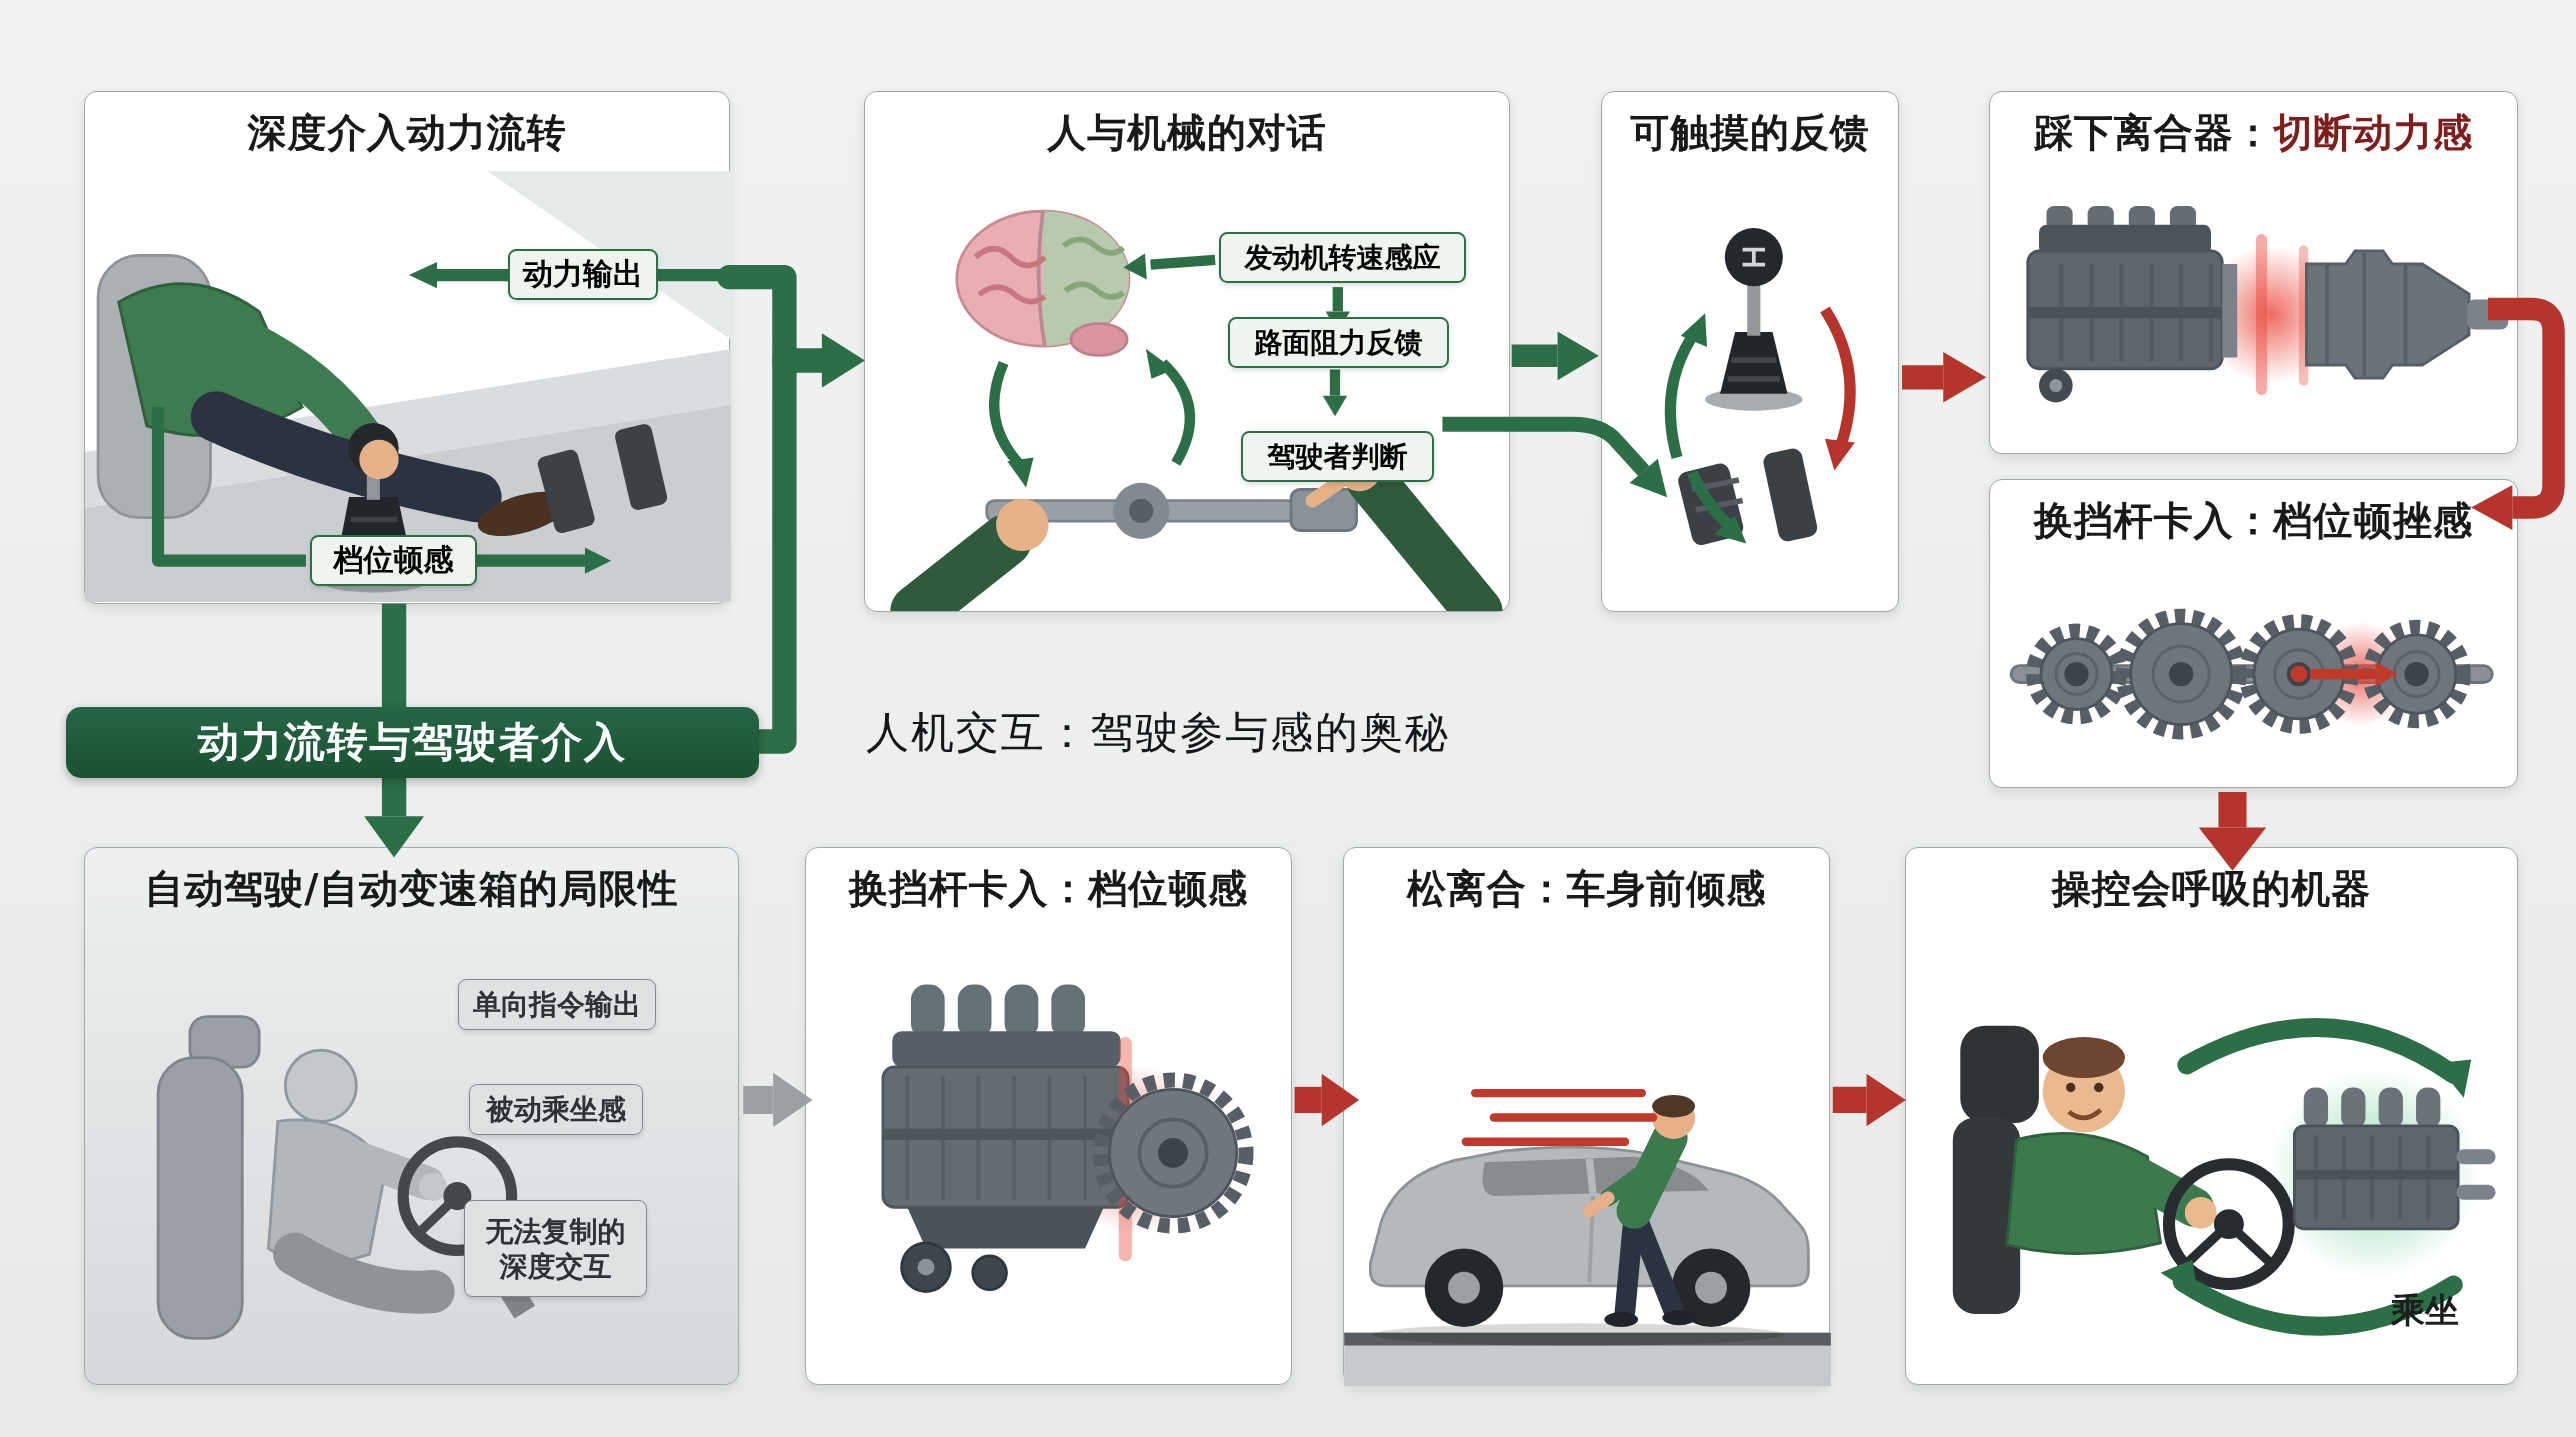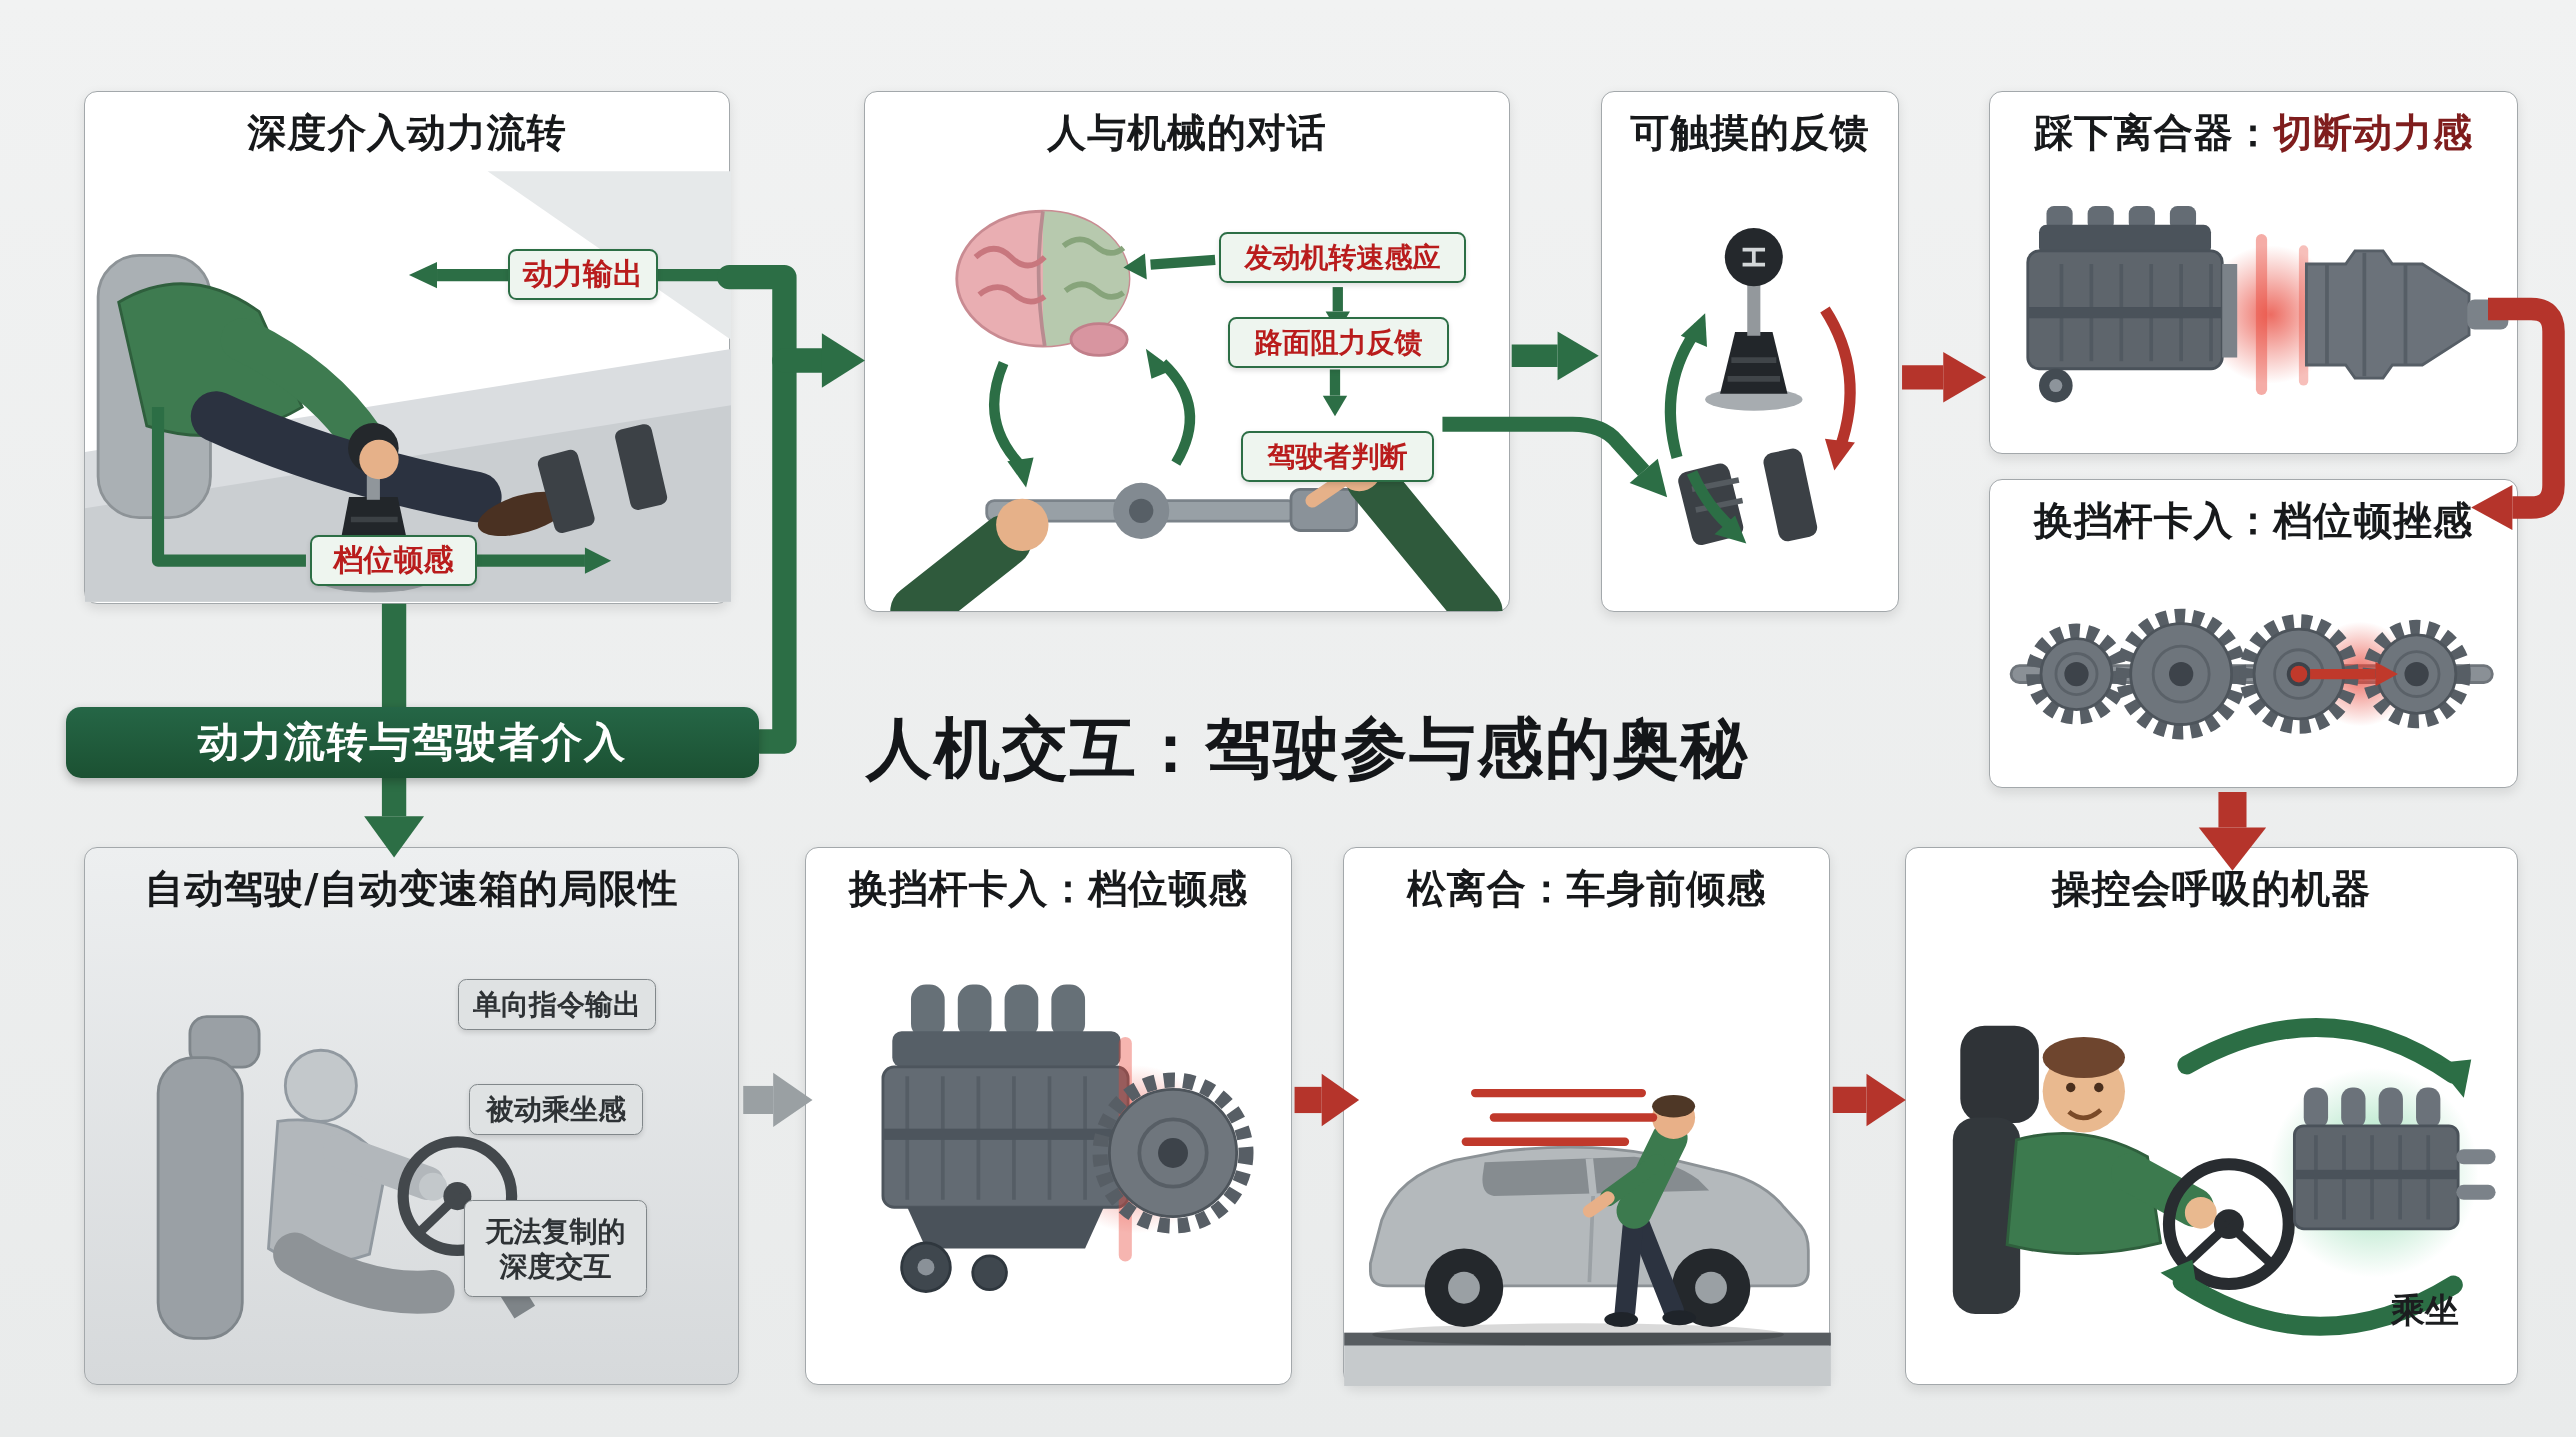--- a/index.html
+++ b/index.html
@@ -21,21 +21,21 @@
   }
   .panel-gray { background:linear-gradient(180deg,#edeff0 0%, #d6d9db 100%); }
   .panel-title {
     position:relative; text-align:center; font-weight:bold; color:#17191b;
     padding:19px 11.2px 0 11.2px; font-size:39px; line-height:1.15; letter-spacing:0.9px;
     z-index:2;
   }
   .hl-red { color:#7f1d1d; }
   .illus { position:absolute; left:0; z-index:1; }
   .label-green {
-    position:absolute; background:#eef5ef; border:2.8px solid #2c6e45; color:#b91c1c;
+    position:absolute; background:#eef5ef; border:2.8px solid #2c6e45; color:#000000;
     border-radius:8.4px; font-weight:bold; font-size:30px;
     display:flex; align-items:center; justify-content:center;
     box-shadow:0 2.8px 5.6px rgba(0,0,0,.12); z-index:3; text-align:center;
   }
   .label-gray {
     position:absolute; background:#dfe2e3; border:1.9px solid #81878a; color:#2e3235;
     border-radius:8.4px; font-weight:bold; font-size:28px; line-height:1.25;
     display:flex; align-items:center; justify-content:center;
     white-space:pre-line; text-align:center;
     box-shadow:0 2.8px 5.6px rgba(0,0,0,.12); z-index:3;
@@ -46,21 +46,21 @@
   }
   #banner {
     position:absolute; left:66px; top:707px; width:693px; height:71px;
     background:linear-gradient(180deg,#256646 0%, #1b5132 100%);
     color:#ffffff; font-weight:bold; font-size:41px; letter-spacing:1.9px;
     display:flex; align-items:center; justify-content:center;
     border-radius:15px; box-shadow:0 3.7px 9.4px rgba(0,0,0,.25);
     z-index:3;
   }
   #center-title {
-    position:absolute; left:866px; top:704px; font-size:66px; font-weight:700;
+    position:absolute; left:866px; top:704px; font-size:43px; font-weight:400;
     color:#141619; letter-spacing:1.9px; z-index:2; white-space:nowrap;
   }
   #connectors { position:absolute; left:0; top:0; z-index:2; pointer-events:none; }
 </style>
 </head>
 <body>
 
 <div id="canvas">
 
   <svg width="0" height="0" style="position:absolute" aria-hidden="true">

